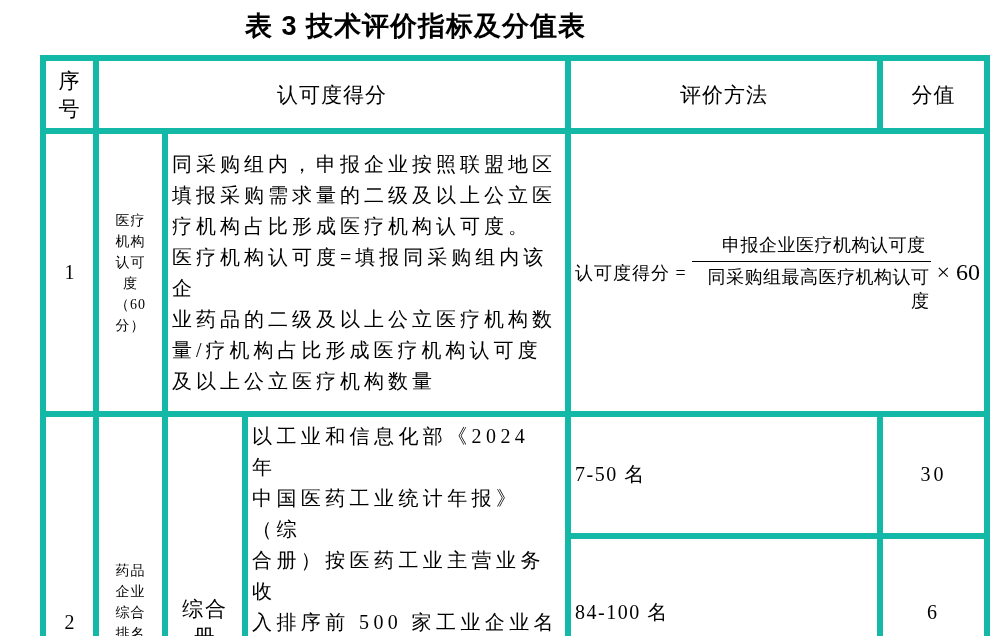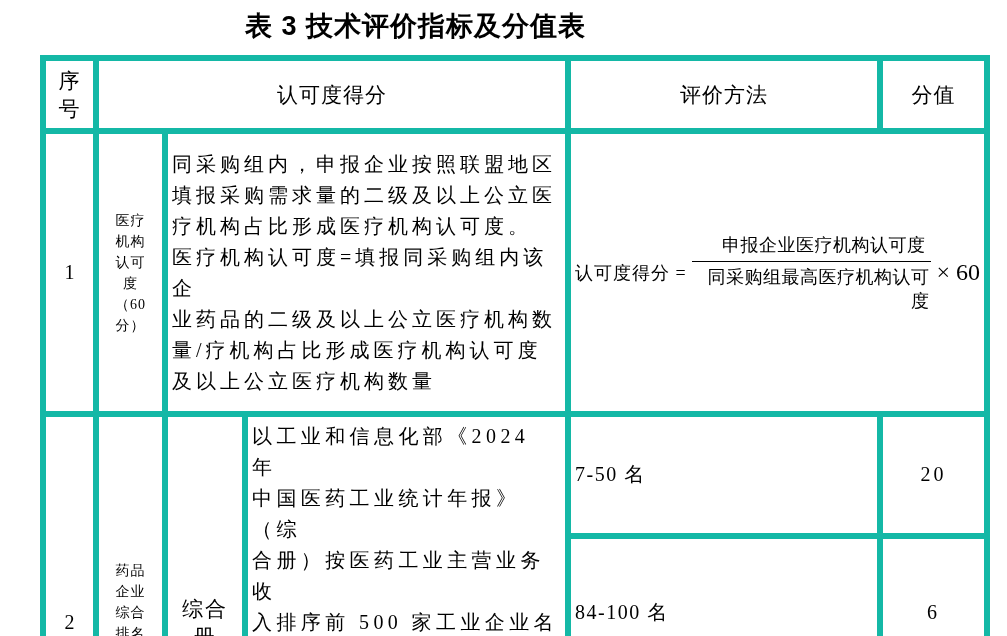--- a/index.html
+++ b/index.html
@@ -170,21 +170,21 @@
 分）</td>
     <td rowspan="3" class="subbook-cell">综合册</td>
     <td rowspan="3" class="desc-cell narrow">以工业和信息化部《2024 年
 中国医药工业统计年报》（综
 合册）按医药工业主营业务收
 入排序前 500 家工业企业名单
 为依据（含集团所属企业，集
 团隶属关系以《2024 年中国
 医药工业统计年报》（综合</td>
     <td class="range-cell">7-50 名</td>
-    <td class="score-cell">20</td>
+    <td class="score-cell">30</td>
   </tr>
   <tr class="tier-2">
     <td class="range-cell">84-100 名</td>
     <td class="score-cell">6</td>
   </tr>
   <tr class="tier-3">
     <td class="range-cell">101-250 名</td>
     <td class="score-cell">12</td>
   </tr>
 </tbody>

